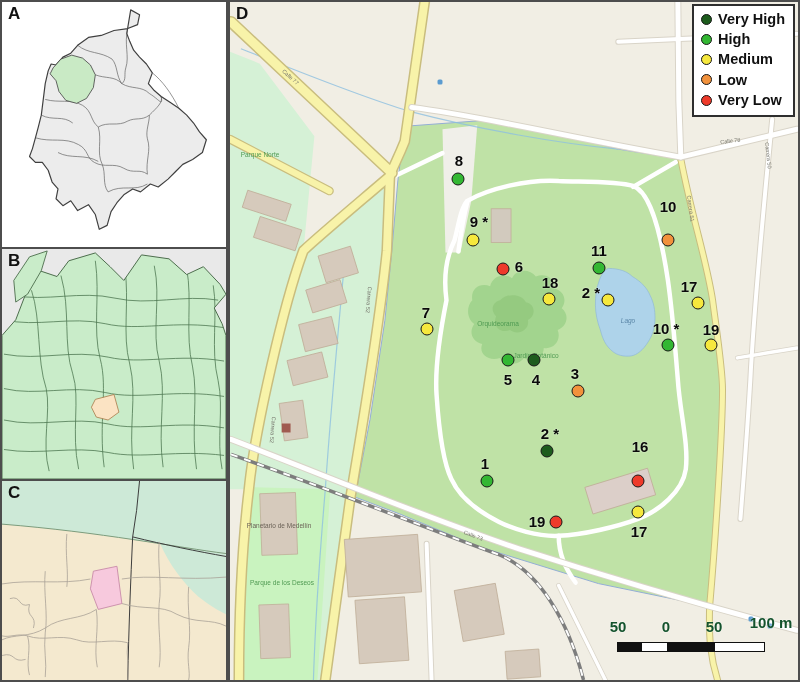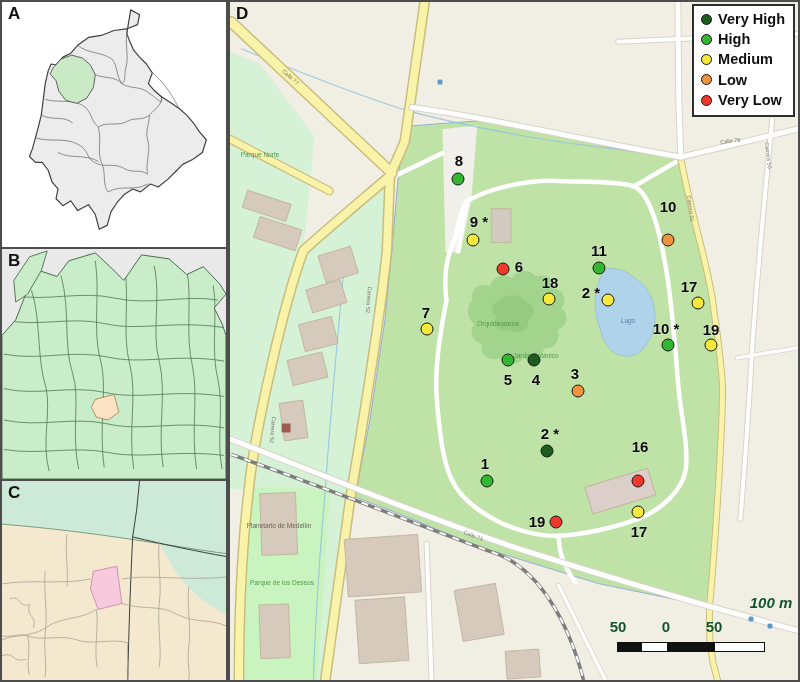--- a/index.html
+++ b/index.html
@@ -296,21 +296,21 @@
         <div class="legend-row">
           <span class="legend-dot" style="background: rgb(238, 58, 42);"></span>
           <span class="legend-label">Very Low</span>
         </div>
       </div>
 
     <div class="scalebar" id="scalebar">
         <span class="sb-label" style="left: 388px; top: 616px;">50</span>
         <span class="sb-label" style="left: 436px; top: 616px;">0</span>
         <span class="sb-label" style="left: 484px; top: 616px;">50</span>
-        <span class="sb-label" style="left: 541px; top: 592px; font-style: italic;">100 m</span>
+        <span class="sb-label" style="left: 541px; top: 612px;">100 m</span>
         <div class="sb-bar" style="left: 387px; top: 640px;">
           <div class="sb-seg" style="width: 24px; background: rgb(17, 17, 17);"></div>
           <div class="sb-seg" style="width: 25px; background: rgb(255, 255, 255);"></div>
           <div class="sb-seg" style="width: 48px; background: rgb(17, 17, 17);"></div>
           <div class="sb-seg" style="width: 49px; background: rgb(255, 255, 255);"></div>
         </div>
       </div>
 
     <span class="panel-letter">D</span>
   </div>

